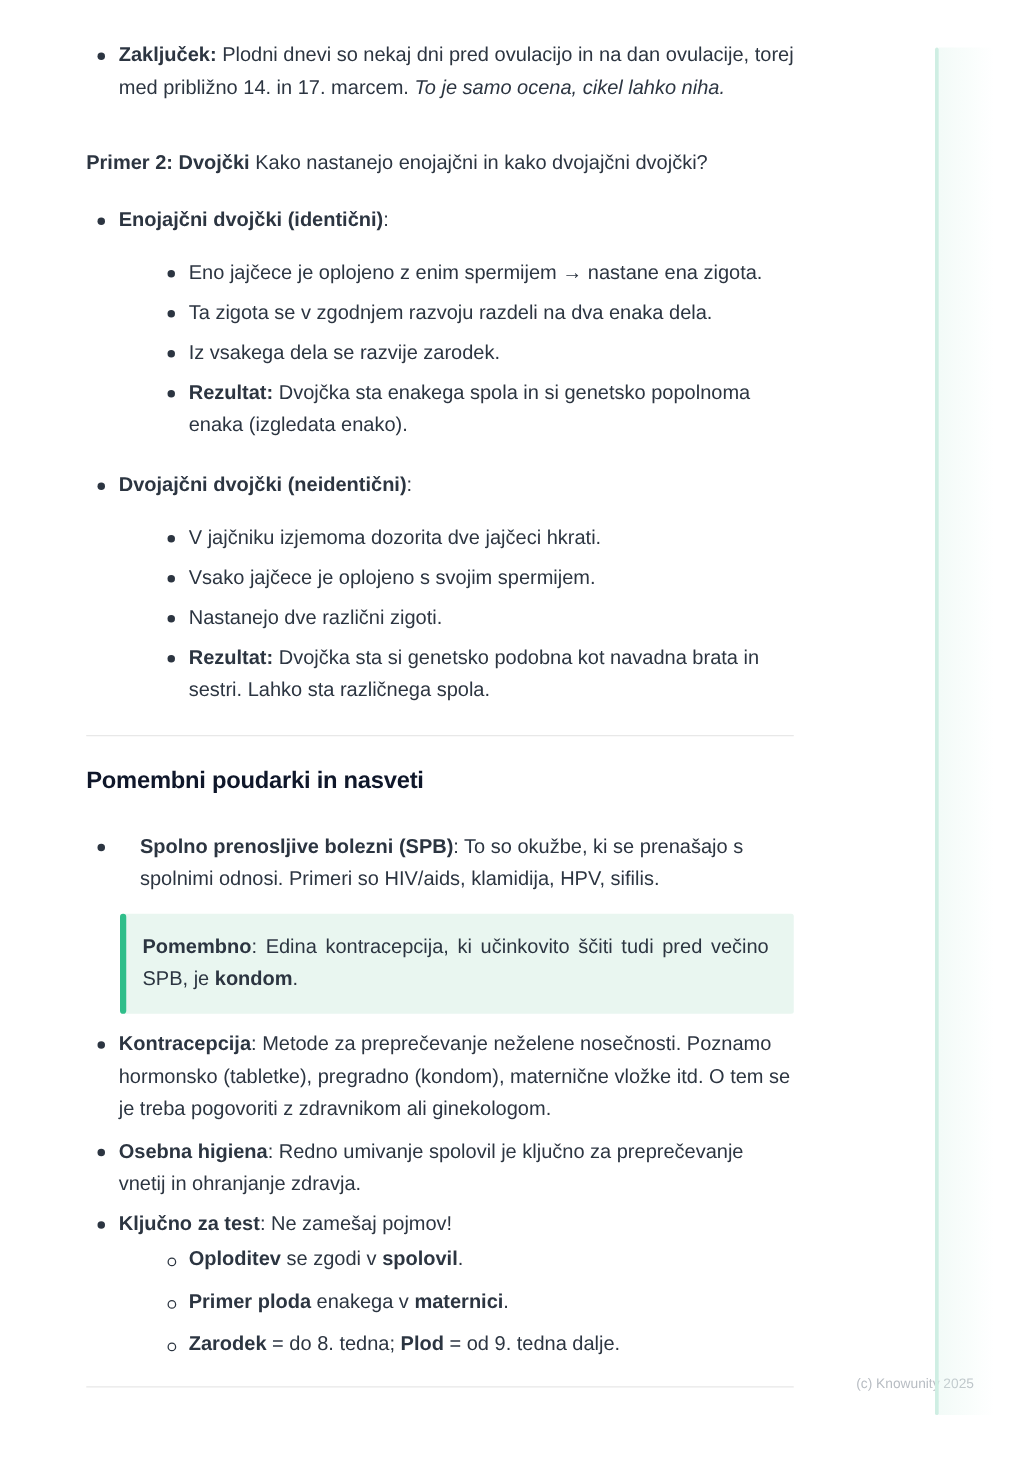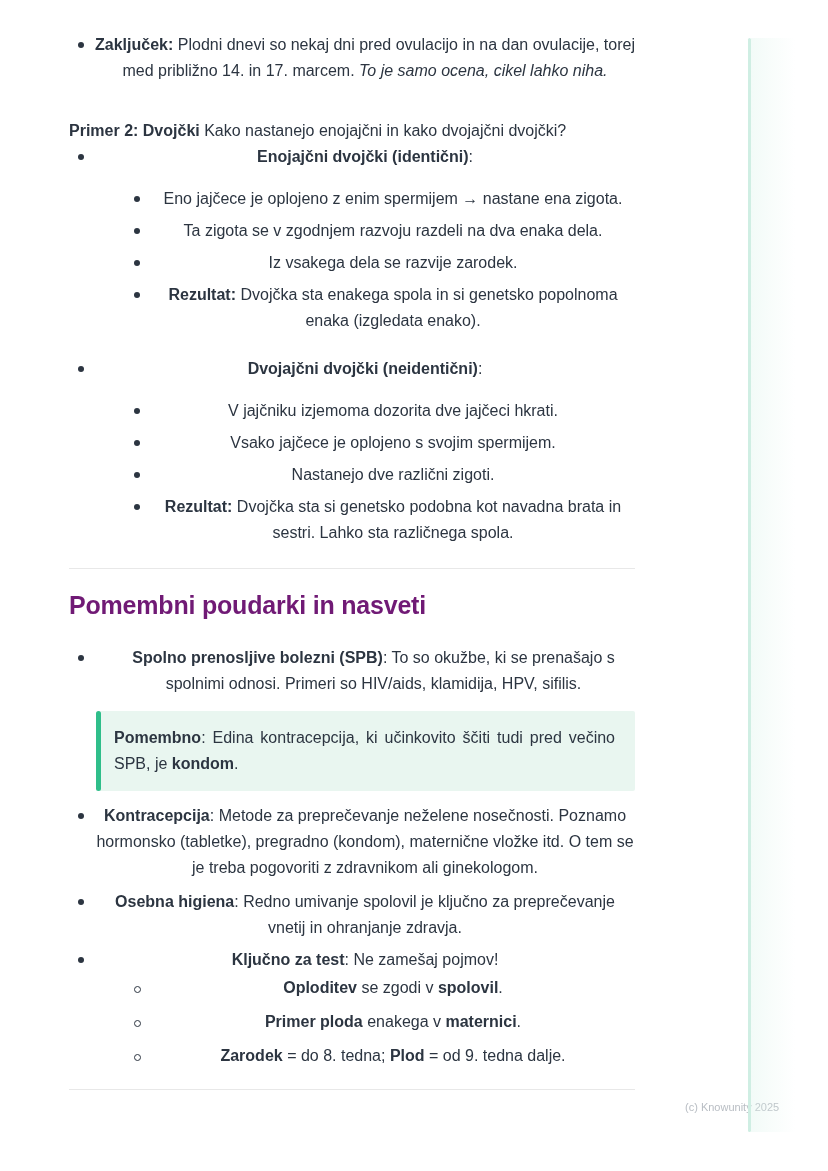--- a/index.html
+++ b/index.html
@@ -6,38 +6,38 @@
   body {
     width:828px; height:1171px; position:relative; overflow:hidden;
     background:#ffffff; color:#2c3541;
     font-family:"Liberation Sans","DejaVu Sans",sans-serif;
     font-size:16px; line-height:26px;
   }
   .content { position:absolute; left:69px; top:0; width:566px; padding-top:32px; }
   strong { font-weight:700; }
   em { font-style:italic; }
 
-  .li1, .li2 { display:flex;text-align:center; }
+  .li1, .li2 { display:flex; }
   .mk { flex:0 0 26px; width:26px; box-sizing:border-box; padding-left:9px; padding-top:10px; }
   .dot { display:block; width:6px; height:6px; border-radius:50%; background:#2c3541; }
   .ring { display:block; width:7px; height:7px; border-radius:50%; border:1.5px solid #2c3541; background:#fff; box-sizing:border-box; margin-top:1px; }
   .tx { flex:1; }
 
   .b-primer { margin-top:34px; }
-  .b-eno { margin-top:0; }
+  .b-eno { margin-top:20px; }
   .b-dvo { margin-top:16px; }
   .sublist { margin-top:16px; margin-left:30px; }
   .sublist .li2 { margin-bottom:6px; }
 
   .hr { height:1px; background:#e8e8e8; margin-top:16px; }
   .hr2 { height:1px; background:#e8e8e8; margin-top:12px; }
 
   h2.section-heading {
-    margin:19px 0 0 0; font-size:25px; line-height:34px; font-weight:700;
-    color:#701a75; letter-spacing:-0.2px;
+    margin:19px 0 0 0; font-size:19px; line-height:34px; font-weight:700;
+    color:#0f172a; letter-spacing:-0.2px;
   }
   .b-spb { margin-top:23px;gap:17px; }
 
   .callout {
     position:relative; margin-left:27px; margin-top:14px;
     background:#e9f6f0; padding:14px 20px 14px 18px;
     text-align:justify; border-radius:2px;
   }
   .callout-bar {
     position:absolute; left:0; top:0; bottom:0; width:5px;

